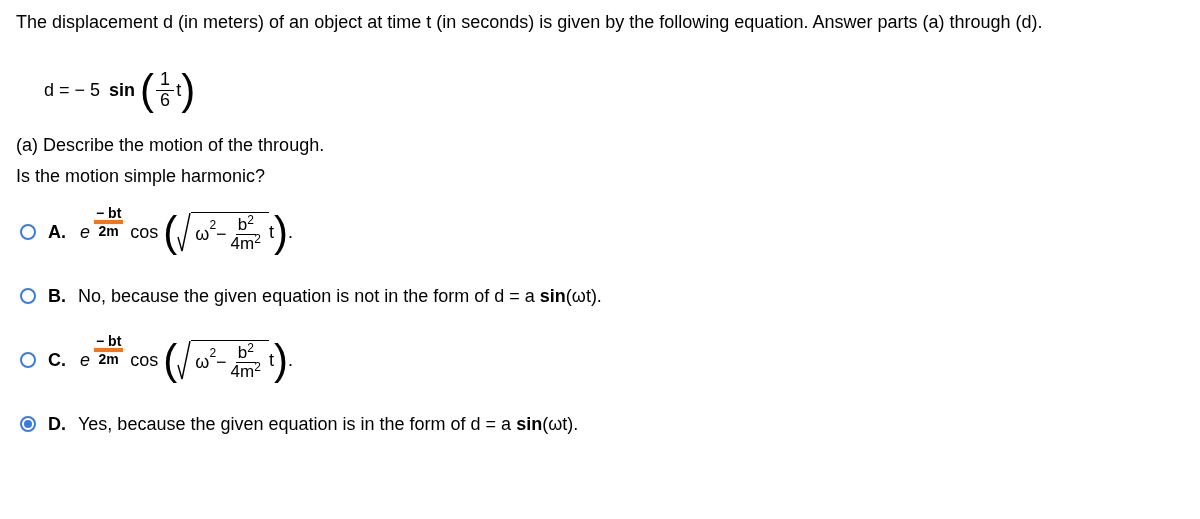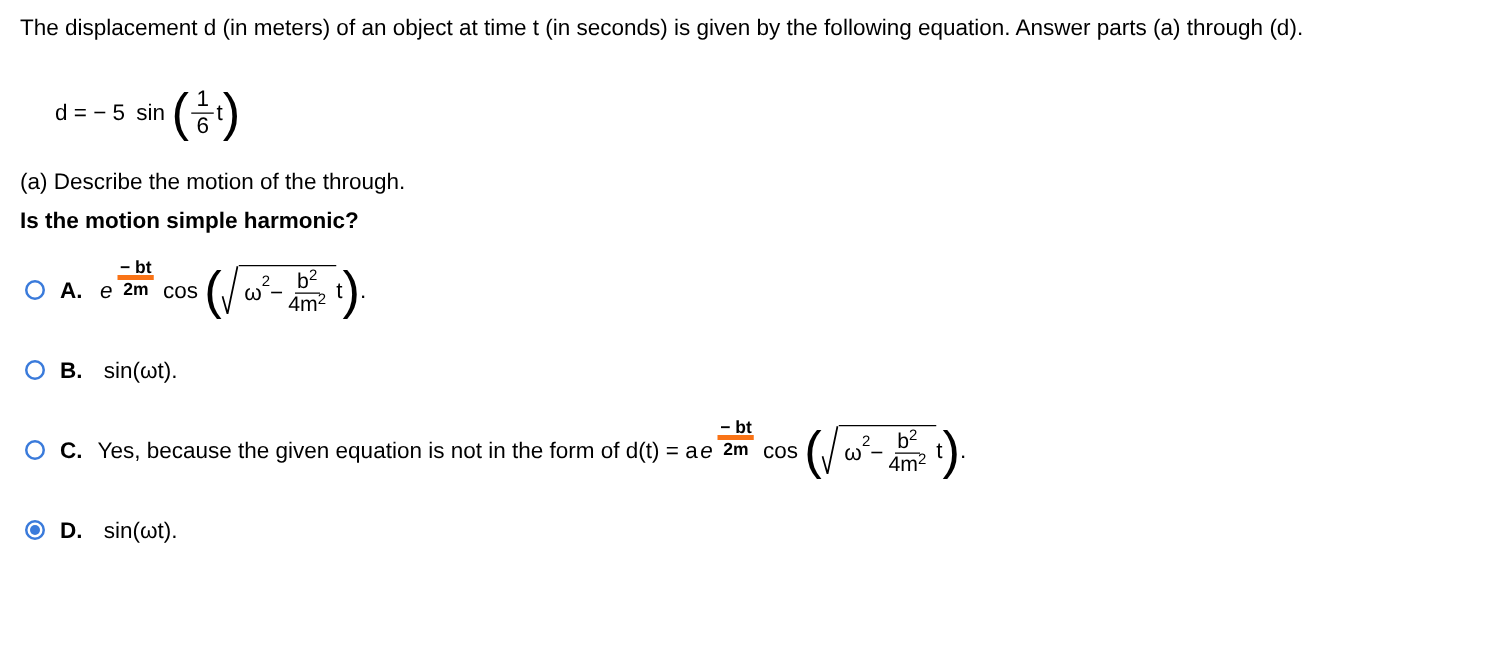--- a/index.html
+++ b/index.html
@@ -52,21 +52,20 @@
     }
     .frac .den {
       padding: 0 4px;
       line-height: 1.1;
     }
     .part-a {
       margin: 14px 0 10px 0;
     }
     .sub-question {
       margin: 10px 0 20px 0;
-      font-weight: bold;
     }
     .options {
       margin-left: 4px;
     }
     .option-row {
       display: flex;
       align-items: center;
       margin: 14px 0;
       min-height: 50px;
       cursor: pointer;
@@ -152,21 +151,21 @@
     .small-frac .nn {
       border-bottom: 1.2px solid #000;
       padding: 0 2px;
       line-height: 1.1;
     }
     .small-frac .dd {
       padding: 0 2px;
       line-height: 1.1;
     }
     .bold {
-      font-weight: normal;
+      font-weight: bold;
     }
     .italic-e {
       font-style: italic;
       margin: 0 2px;
     }
   </style>
 </head>
 <body>
 
 <div class="prompt-text">The displacement d (in meters) of an object at time t (in seconds) is given by the following equation. Answer parts (a) through (d).</div>
@@ -222,30 +221,30 @@
         <span class="paren">)</span>
       </span>
       <span>.</span>
     </div>
   </div>
 
   <div class="option-row">
     <div class="radio"></div>
     <div class="option-label">B.</div>
     <div class="option-text">
+      <span>No, because the given equation is not in the form of d = a</span>
       <span>&nbsp;<span class="bold">sin</span></span>
       <span> (ωt).</span>
     </div>
   </div>
 
   <div class="option-row">
     <div class="radio"></div>
     <div class="option-label">C.</div>
     <div class="option-text">
-      <span>Yes, because the given equation is not in the form of d(t) = a</span>
       <span class="italic-e">e</span>
       <span class="super-frac">
         <span class="n">− bt</span>
         <span class="d">2m</span>
       </span>
       <span>&nbsp;<span>cos</span>&nbsp;</span>
       <span class="big-paren">
         <span class="paren">(</span>
         <span class="sqrt-wrap">
           <svg width="14" height="42" viewBox="0 0 14 42">
@@ -267,18 +266,19 @@
         <span class="paren">)</span>
       </span>
       <span>.</span>
     </div>
   </div>
 
   <div class="option-row">
     <div class="radio selected"></div>
     <div class="option-label">D.</div>
     <div class="option-text">
+      <span>Yes, because the given equation is in the form of d = a</span>
       <span>&nbsp;<span class="bold">sin</span></span>
       <span> (ωt).</span>
     </div>
   </div>
 
 </div>
 
 </body></html>

